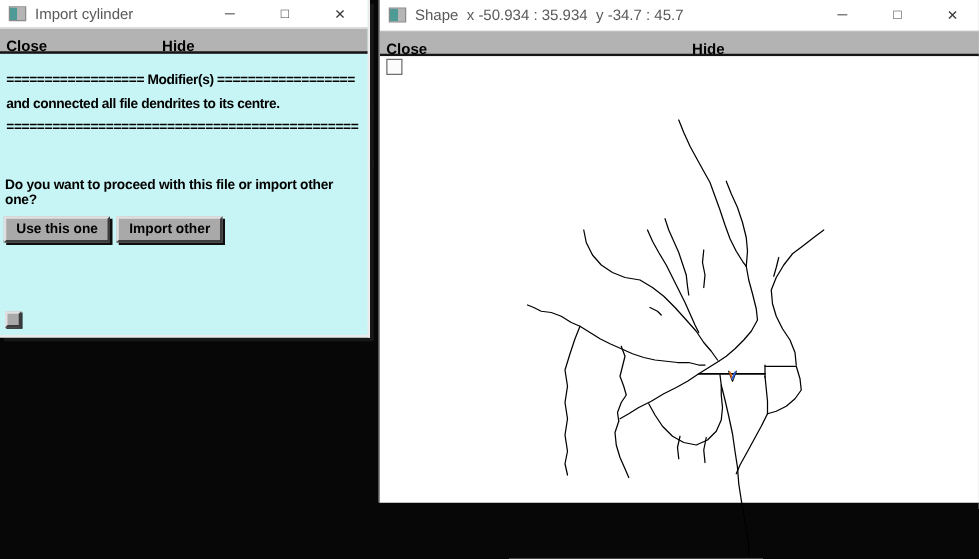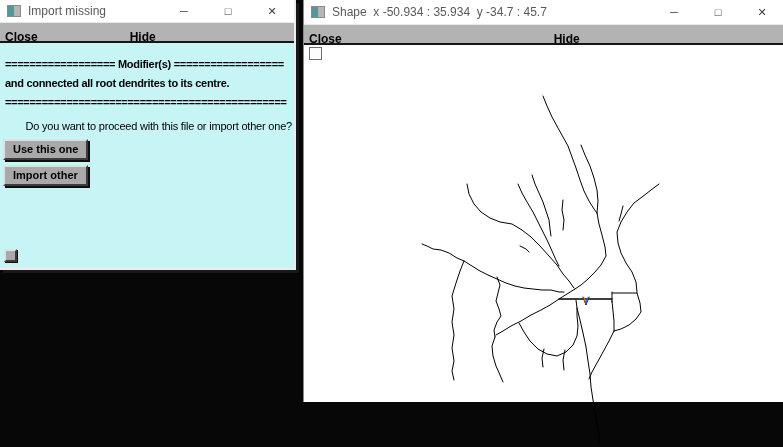--- a/index.html
+++ b/index.html
@@ -43,25 +43,24 @@
   .menu-item { padding:11px 5px 2px; background:transparent; border:none; font:inherit; font-weight:bold; }
   #import-hide { margin-left:82px; }
   #shape-hide { margin-left:202px; }
 
   .msg-area { padding:12px 5px 0 5px; }
   .msg-line {
     font-weight:bold; font-size:11px; line-height:19px; letter-spacing:-0.3px;
     white-space:pre; overflow:hidden; color:#000;
   }
   .question {
-    font-weight:normal; font-size:11px; letter-spacing:-0.2px; color:#000;
-    margin:8px 2px 0 4px;
-    text-align:right;
+    font-weight:bold; font-size:11px; letter-spacing:-0.2px; color:#000;
+    margin:30px 2px 0 4px;
   }
-  .btn-col { margin:7px 0 0 3px; display:flex; flex-direction:column; gap:5px; align-items:flex-start; }
+  .btn-col { margin:7px 0 0 3px; display:flex; gap:5px; align-items:flex-start; }
   .btn3d {
     background:#a9a9a9; color:#000;
     border-top:2px solid #e0e0e0; border-left:2px solid #e0e0e0;
     border-bottom:2px solid #3c3c3c; border-right:2px solid #3c3c3c;
     box-shadow:2px 2px 0 #0e0e0e;
     font-family:inherit; font-weight:bold; font-size:11px;
     padding:2px 8px 3px;
   }
   .check-row { position:absolute; left:4px; bottom:6px; display:flex; align-items:center; gap:11px; }
   .checkbox {
@@ -90,34 +89,34 @@
     background:#fcfcfc; border:1px solid #6f6f6f; padding:0;
   }
   svg.morph { position:absolute; left:0; top:0; }
 </style>
 </head>
 <body>
 
 <div class="window" id="import-win">
   <div class="titlebar">
     <span class="win-icon"></span>
-    <span class="titlebar-text">Import missing</span>
+    <span class="titlebar-text">Import cylinder</span>
     <span class="cap-group">
       <button class="cap-btn">─</button>
       <button class="cap-btn">□</button>
       <button class="cap-btn">✕</button>
     </span>
   </div>
   <div class="menubar">
     <button class="menu-item">Close</button>
     <button class="menu-item" id="import-hide">Hide</button>
   </div>
   <div class="msg-area" id="message-area">
       <div class="msg-line">================== Modifier(s) ==================</div>
-      <div class="msg-line">and connected all root dendrites to its centre.</div>
+      <div class="msg-line">and connected all file dendrites to its centre.</div>
       <div class="msg-line">==============================================</div>
     </div>
   <div class="question">Do you want to proceed with this file or import other one?</div>
   <div class="btn-col">
     <button class="btn3d">Use this one</button>
     <button class="btn3d">Import other</button>
   </div>
   <div class="check-row">
     <button class="checkbox"></button>
   </div>

